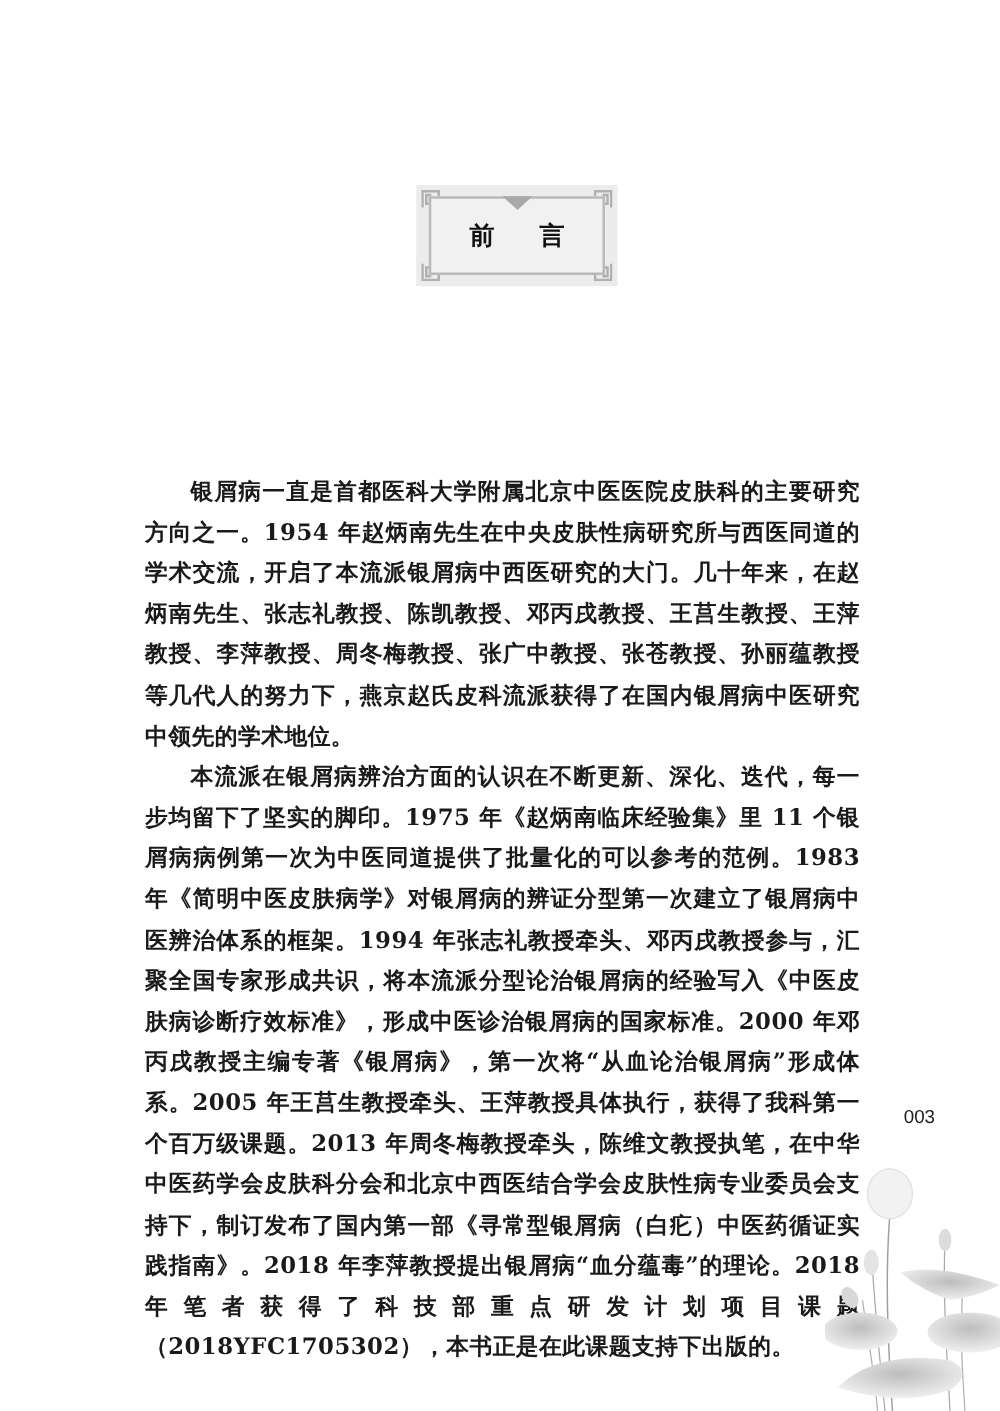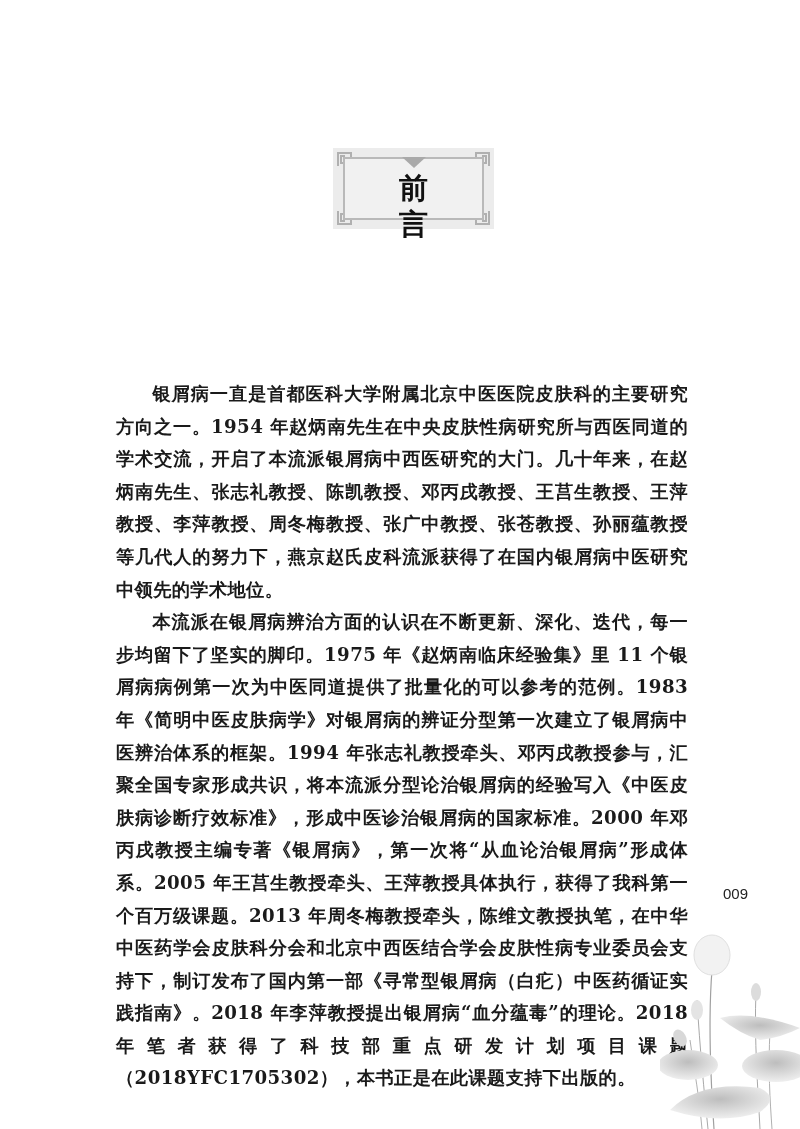--- a/index.html
+++ b/index.html
@@ -40,21 +40,21 @@
   .corner.tl { left: 4px; top: 4px; }
   .corner.tr { right: 4px; top: 4px; transform: scaleX(-1); }
   .corner.bl { left: 4px; bottom: 4px; transform: scaleY(-1); }
   .corner.br { right: 4px; bottom: 4px; transform: scale(-1,-1); }
   .title-text {
     position: absolute;
     left: 0; right: 0; top: 22px;
     text-align: center;
     font-family: "DejaVu Sans", "Liberation Sans", sans-serif;
     font-weight: bold;
-    font-size: 29px;
+    font-size: 20px;
     letter-spacing: 36px;
     padding-left: 36px;
     color: #111;
     line-height: 36px;
   }
   .body-text {
     position: absolute;
     left: 116px; top: 378px;
     width: 572px;
     font-weight: bold;
@@ -100,21 +100,21 @@
     <div class="title-notch"></div>
   </div>
   <div class="title-text">前言</div>
 </div>
 
 <div class="body-text">
   <p class="para">银屑病一直是首都医科大学附属北京中医医院皮肤科的主要研究方向之一。1954 年赵炳南先生在中央皮肤性病研究所与西医同道的学术交流，开启了本流派银屑病中西医研究的大门。几十年来，在赵炳南先生、张志礼教授、陈凯教授、邓丙戌教授、王莒生教授、王萍教授、李萍教授、周冬梅教授、张广中教授、张苍教授、孙丽蕴教授等几代人的努力下，燕京赵氏皮科流派获得了在国内银屑病中医研究中领先的学术地位。</p>
   <p class="para">本流派在银屑病辨治方面的认识在不断更新、深化、迭代，每一步均留下了坚实的脚印。1975 年《赵炳南临床经验集》里 11 个银屑病病例第一次为中医同道提供了批量化的可以参考的范例。1983 年《简明中医皮肤病学》对银屑病的辨证分型第一次建立了银屑病中医辨治体系的框架。1994 年张志礼教授牵头、邓丙戌教授参与，汇聚全国专家形成共识，将本流派分型论治银屑病的经验写入《中医皮肤病诊断疗效标准》，形成中医诊治银屑病的国家标准。2000 年邓丙戌教授主编专著《银屑病》，第一次将“从血论治银屑病”形成体系。2005 年王莒生教授牵头、王萍教授具体执行，获得了我科第一个百万级课题。2013 年周冬梅教授牵头，陈维文教授执笔，在中华中医药学会皮肤科分会和北京中西医结合学会皮肤性病专业委员会支持下，制订发布了国内第一部《寻常型银屑病（白疕）中医药循证实践指南》。2018 年李萍教授提出银屑病“血分蕴毒”的理论。2018 年笔者获得了科技部重点研发计划项目课题（2018YFC1705302），本书正是在此课题支持下出版的。</p>
 </div>
 
-<div class="page-number">009</div>
+<div class="page-number">003</div>
 
 <svg class="lotus" viewBox="0 0 140 199">
   <defs>
     <radialGradient id="leafg" cx="50%" cy="40%" r="60%">
       <stop offset="0%" stop-color="#bdbdbd"></stop>
       <stop offset="100%" stop-color="#efefef"></stop>
     </radialGradient>
   </defs>
 
   <path d="M52 40 C48 90 50 140 54 199" stroke="#a0a0a0" stroke-width="1.2" fill="none"></path>

